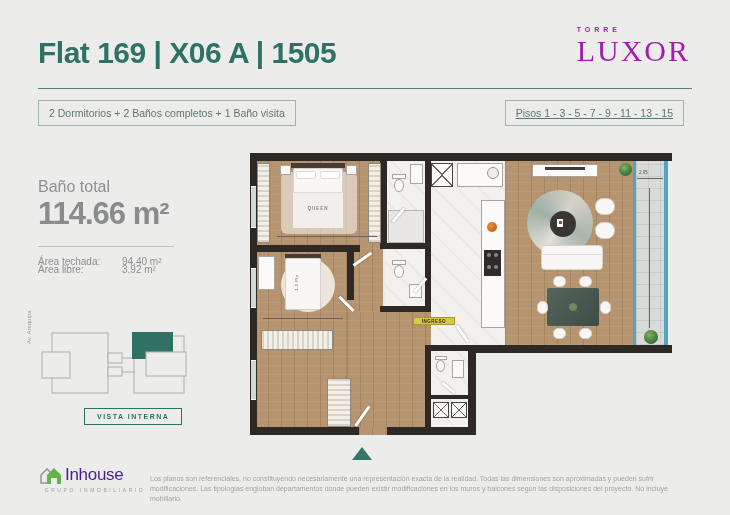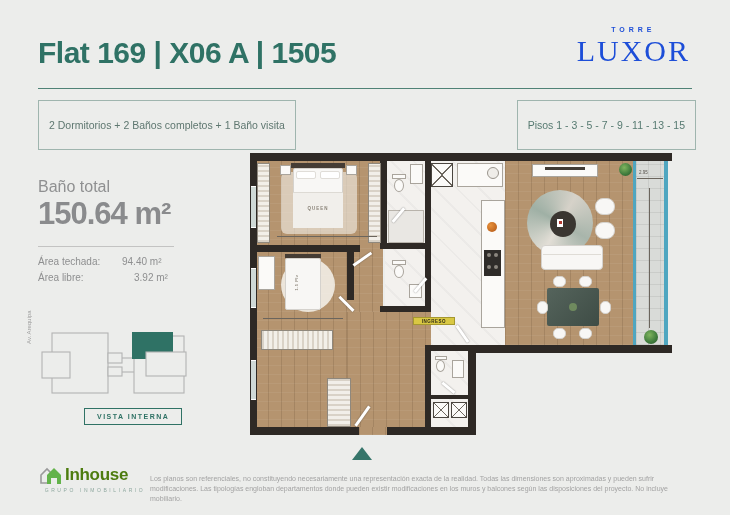--- a/index.html
+++ b/index.html
@@ -8,45 +8,45 @@
     font-family:"Liberation Sans", sans-serif;
     background:#ECEDEB;
     position:relative;
     overflow:hidden;
     color:#444;
   }
   .abs { position:absolute; }
 
   
   .title { left:38px; top:36px; font-size:30px; font-weight:bold; letter-spacing:-0.5px; color:#2F7265; }
-  .brand { right:40px; top:26px; text-align:center; color:#1d4ed8; }
+  .brand { right:40px; top:26px; color:#a21caf; }
   .brand .brand-top { font-size:7px; letter-spacing:4px; font-weight:bold; }
   .brand .brand-name { font-family:"Liberation Serif", serif; font-size:30px; letter-spacing:2px; margin-top:1px; }
   .rule { left:38px; top:88px; width:654px; height:0; border-top:1.5px solid #4F8276; }
-  .badge { top:100px; border:1px solid #9FB5AE; color:#5E7770; font-size:10.5px; padding:18px 10px; background:transparent; white-space:nowrap; }
+  .badge { top:100px; border:1px solid #9FB5AE; color:#5E7770; font-size:10.5px; padding:6px 10px; background:transparent; white-space:nowrap; }
   .badge-left { left:38px; }
-  .badge-right { right:34px; color:#567A71; }
+  .badge-right { right:46px; color:#567A71;text-decoration:underline; }
 
   
   .area-label { left:38px; top:178px; font-size:16px; color:#8F9091; }
   .area-total { left:38px; top:196px; font-size:31px; font-weight:bold; letter-spacing:-1px; color:#8A8B8D; }
   .area-rule { left:38px; top:246px; width:136px; border-top:1px solid #C3C3C2; }
   .area-row { left:38px; font-size:10px; color:#8E8F90; display:flex; width:170px; }
   .area-row .lbl { width:84px; }
-  .area-row1 { top:256px; } .area-row2 { top:272px;gap:12px; }
+  .area-row1 { top:256px; } .area-row2 { top:264px; }
 
   
   .street { left:26px; top:344px; transform:rotate(-90deg); transform-origin:left top; font-size:6px; color:#9C9C9C; width:60px; }
   .keyplan { left:38px; top:328px; }
   .vista-badge { left:84px; top:408px; border:1px solid #2F7265; color:#2F7265; font-size:7px; font-weight:bold; letter-spacing:1.5px; padding:4px 12px; }
 
   
   .logo-wrap { left:40px; top:465px; width:110px; }
   .logo-line { display:flex; align-items:center; gap:3px; }
-  .logo-text { font-size:17px; font-weight:bold; color:#4d7c0f; letter-spacing:-0.3px; }
+  .logo-text { font-size:17px; font-weight:normal; color:#4c1d95; letter-spacing:-0.3px; }
   .logo-sub { font-size:5px; letter-spacing:2.6px; color:#8FA89F; margin-top:2px; text-align:center; }
   .disclaimer { left:150px; top:474px; width:548px; font-size:7px; line-height:1.45; color:#A3A3A3; }
 
   
   .plan { left:247px; top:148px; width:428px; height:295px; }
   .wall { background:#2E2925; }
   .wood { background-color:#B5946F;
     background-image:repeating-linear-gradient(90deg, rgba(60,40,20,.14) 0 1px, transparent 1px 13px),
                      repeating-linear-gradient(0deg, rgba(255,255,255,.06) 0 1px, transparent 1px 9px); }
   .white-floor { background-color:#F3F1EE;
@@ -83,21 +83,21 @@
   <div class="brand-top">TORRE</div>
   <div class="brand-name">LUXOR</div>
 </div>
 
 <div class="abs rule"></div>
 
 <div class="abs badge badge-left">2 Dormitorios + 2 Baños completos + 1 Baño visita</div>
 <div class="abs badge badge-right">Pisos 1 - 3 - 5 - 7 - 9 - 11 - 13 - 15</div>
 
 <div class="abs area-label">Baño total</div>
-<div class="abs area-total">150.64 m²</div>
+<div class="abs area-total">114.66 m²</div>
 <div class="abs area-rule"></div>
 <div class="abs area-row area-row1">
   <span class="lbl">Área techada:</span>
   <span>94.40 m²</span>
 </div>
 <div class="abs area-row area-row2">
   <span class="lbl">Área libre:</span>
   <span>3.92 m²</span>
 </div>
 

